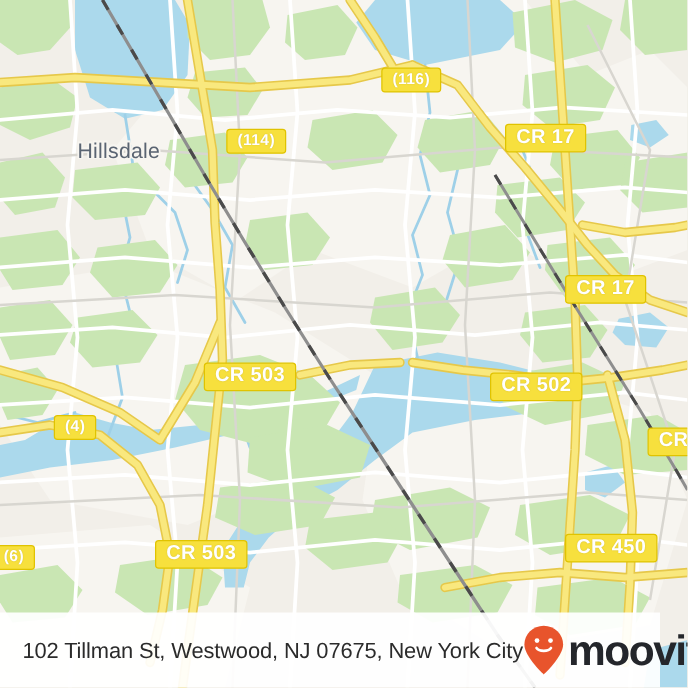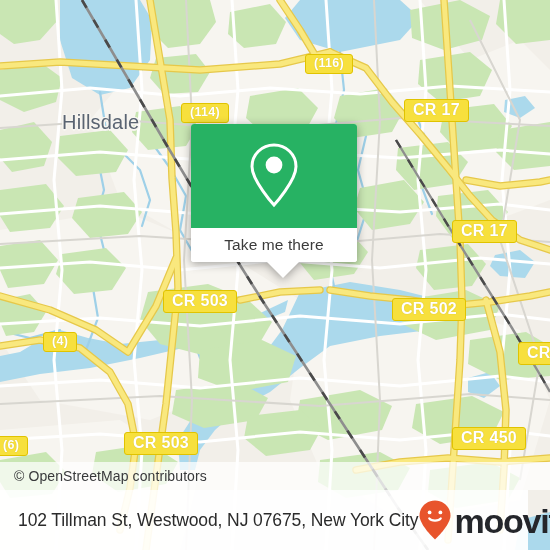--- a/index.html
+++ b/index.html
@@ -11,21 +11,21 @@
   }
   #app{position:relative;width:550px;height:550px;overflow:hidden;background:#f2efe9;}
 
   
   #map{position:absolute;left:0;top:0;width:550px;height:550px;overflow:hidden;background:#f2efe9;}
   #map svg{position:absolute;left:0;top:0;width:550px;height:550px;display:block;}
 
   
   .place-label{
     position:absolute;color:#5a6472;white-space:nowrap;
-    font-size:20px;letter-spacing:.2px;
+    font-size:17px;letter-spacing:.2px;
     text-shadow:
       1.5px 0 #f7f5f0,-1.5px 0 #f7f5f0,0 1.5px #f7f5f0,0 -1.5px #f7f5f0,
       1px 1px #f7f5f0,-1px 1px #f7f5f0,1px -1px #f7f5f0,-1px -1px #f7f5f0;
     pointer-events:none;
   }
 
   
   .shield{
     position:absolute;display:flex;align-items:center;justify-content:center;
     background:#f7e03d;border:1.5px solid #e0c300;border-radius:3px;
@@ -253,38 +253,21 @@
     <div class="shield" style="left:452px;top:220px;">CR 17</div>
     <div class="shield" style="left:163px;top:290px;">CR 503</div>
     <div class="shield" style="left:392px;top:298px;">CR 502</div>
     <div class="shield paren" style="left:43px;top:332px;">(4)</div>
     <div class="shield" style="left:518px;top:342px;">CR 50</div>
     <div class="shield paren" style="left:-6px;top:436px;">(6)</div>
     <div class="shield" style="left:124px;top:432px;">CR 503</div>
     <div class="shield" style="left:452px;top:427px;">CR 450</div>
   </div>
 
-  <div id="callout">
-    <div id="callout-body">
-      <div id="callout-head">
-        <svg width="56" height="70" viewBox="0 0 56 70">
-          <path d="M28,4 C15.8,4 6,13.6 6,25.4 C6,39.6 28,64 28,64 C28,64 50,39.6 50,25.4 C50,13.6 40.2,4 28,4 Z" fill="none" stroke="#ffffff" stroke-width="3"></path>
-          <circle cx="28" cy="24" r="8.4" fill="#ffffff"></circle>
-        </svg>
-      </div>
-      <div id="callout-foot">
-        <span>Take me there</span>
-      </div>
-    </div>
-    <div id="callout-tail"></div>
-  </div>
-
-  <div id="attribution">
-    <span>© OpenStreetMap contributors</span>
-  </div>
+
 
   <div id="footer">
     <div id="footer-address">102 Tillman St, Westwood, NJ 07675, New York City</div>
     <div id="brand">
       <svg width="34" height="42" viewBox="0 0 34 42">
         <path d="M17,1.5 C8.4,1.5 1.5,8.2 1.5,16.6 C1.5,26.4 17,40.5 17,40.5 C17,40.5 32.5,26.4 32.5,16.6 C32.5,8.2 25.6,1.5 17,1.5 Z" fill="#e8542c"></path>
         <circle cx="11.6" cy="13.4" r="1.9" fill="#ffffff"></circle>
         <circle cx="22.4" cy="13.4" r="1.9" fill="#ffffff"></circle>
         <path d="M11.2,19.4 C13.3,22.4 20.7,22.4 22.8,19.4" fill="none" stroke="#ffffff" stroke-width="2.1" stroke-linecap="round"></path>
       </svg>

